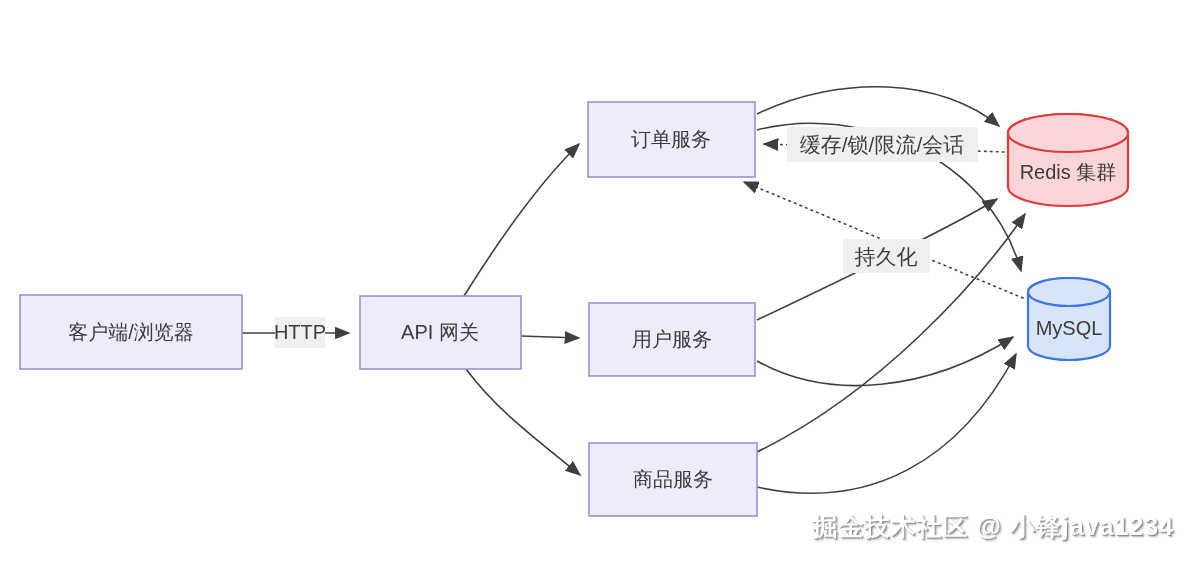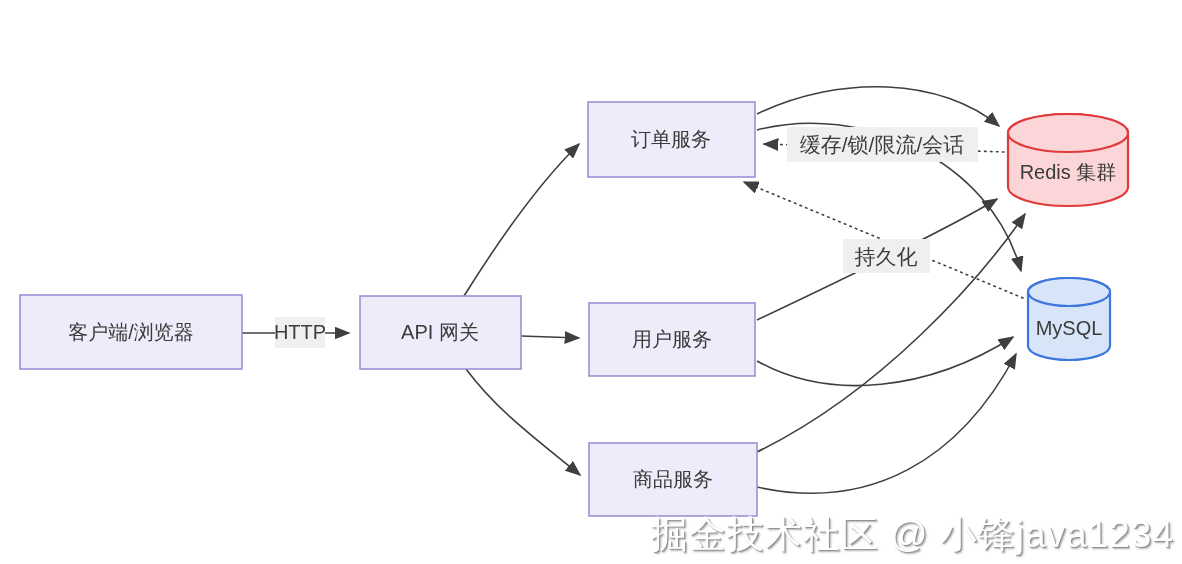--- a/index.html
+++ b/index.html
@@ -11,21 +11,21 @@
   .node-box{fill:#edecfa;stroke:#9a92d4;stroke-width:1.6;}
   .node-text{fill:#3b3b3b;font-size:20px;text-anchor:middle;dominant-baseline:middle;}
   .edge{stroke:#3f3f3f;stroke-width:1.6;fill:none;}
   .edge-dotted{stroke:#3f3f3f;stroke-width:1.6;fill:none;stroke-dasharray:1.5 4.5;stroke-linecap:round;}
   .lbl-bg{fill:#efefef;}
   .lbl-text{fill:#3c3c3c;font-size:20px;text-anchor:middle;dominant-baseline:middle;}
   .cyl-redis{fill:#fbd5d7;stroke:#e03a3b;stroke-width:2.2;}
   .cyl-mysql{fill:#d8e5f8;stroke:#3d76e0;stroke-width:2.2;}
   .watermark{
     position:absolute;right:8px;top:510px;
-    font-size:37px;font-weight:400;letter-spacing:1px;color:#ffffff;
+    font-size:25px;font-weight:700;letter-spacing:1px;color:#ffffff;
     text-shadow:2px 2px 2px rgba(105,105,105,0.55),
                 1px 1px 0 rgba(130,130,130,0.65),
                -1px -1px 1px rgba(255,255,255,0.9);
     white-space:nowrap;
   }
 </style>
 </head>
 <body>
 
 <svg width="1182" height="564" viewBox="0 0 1182 564">

